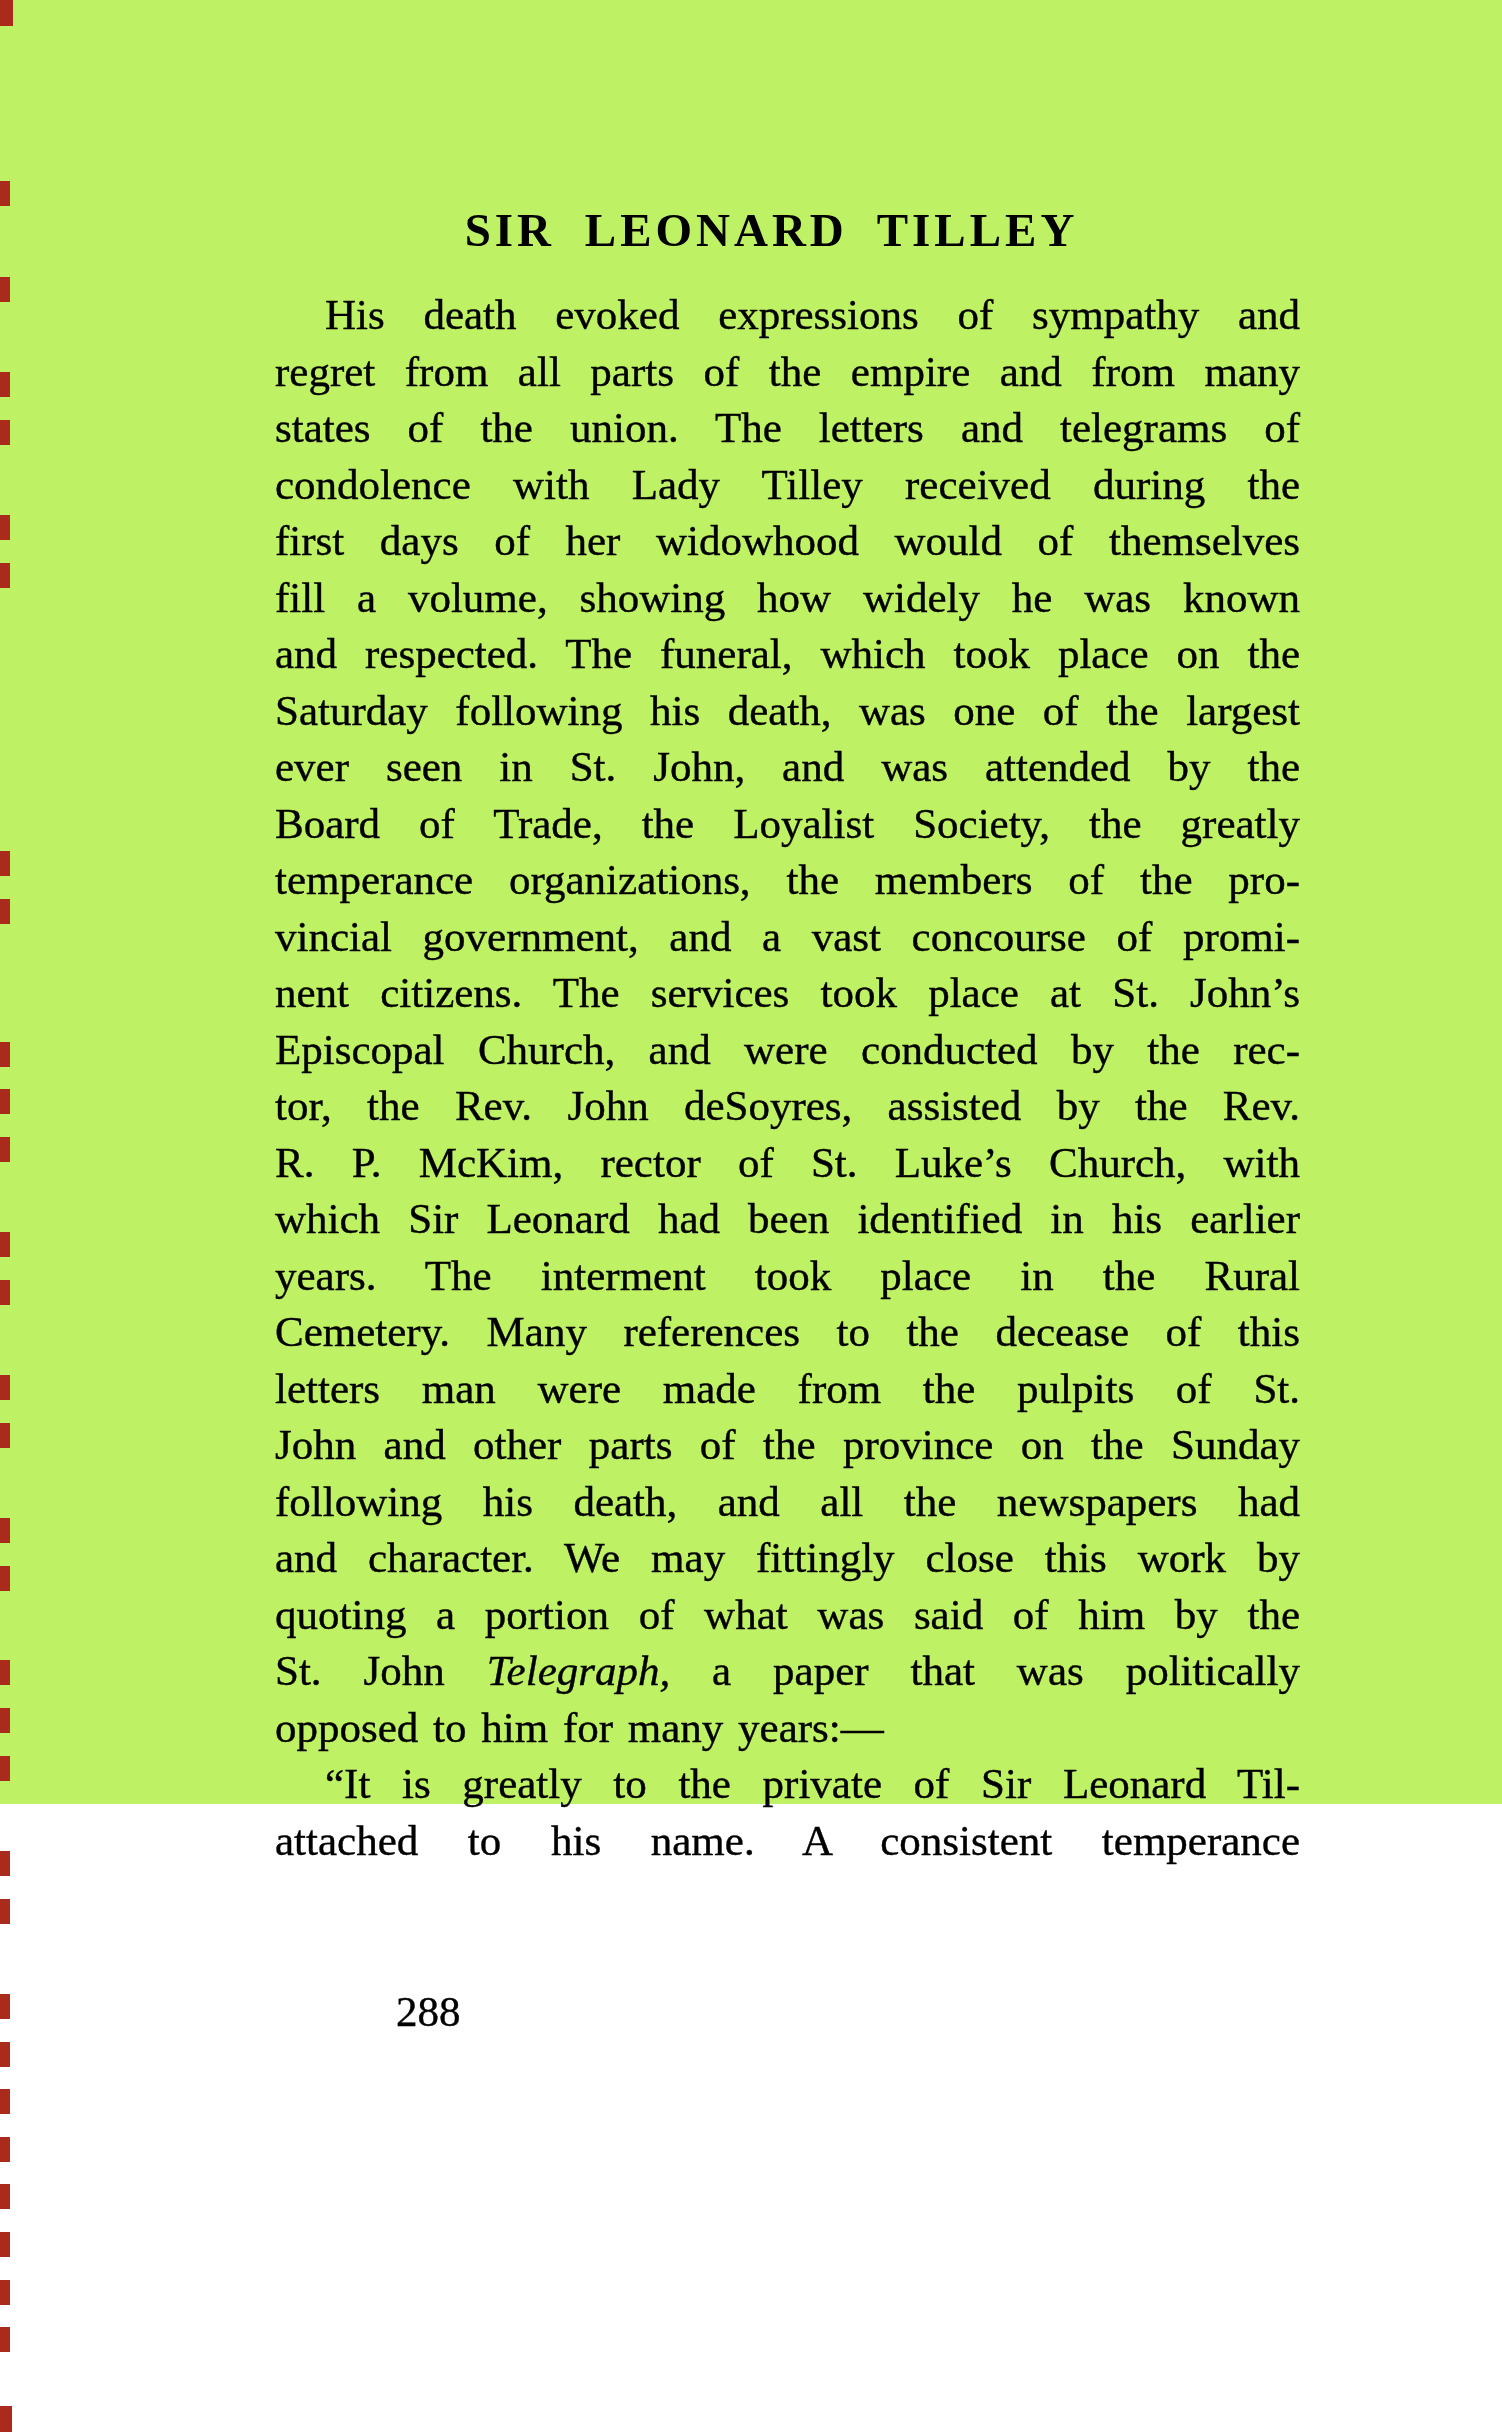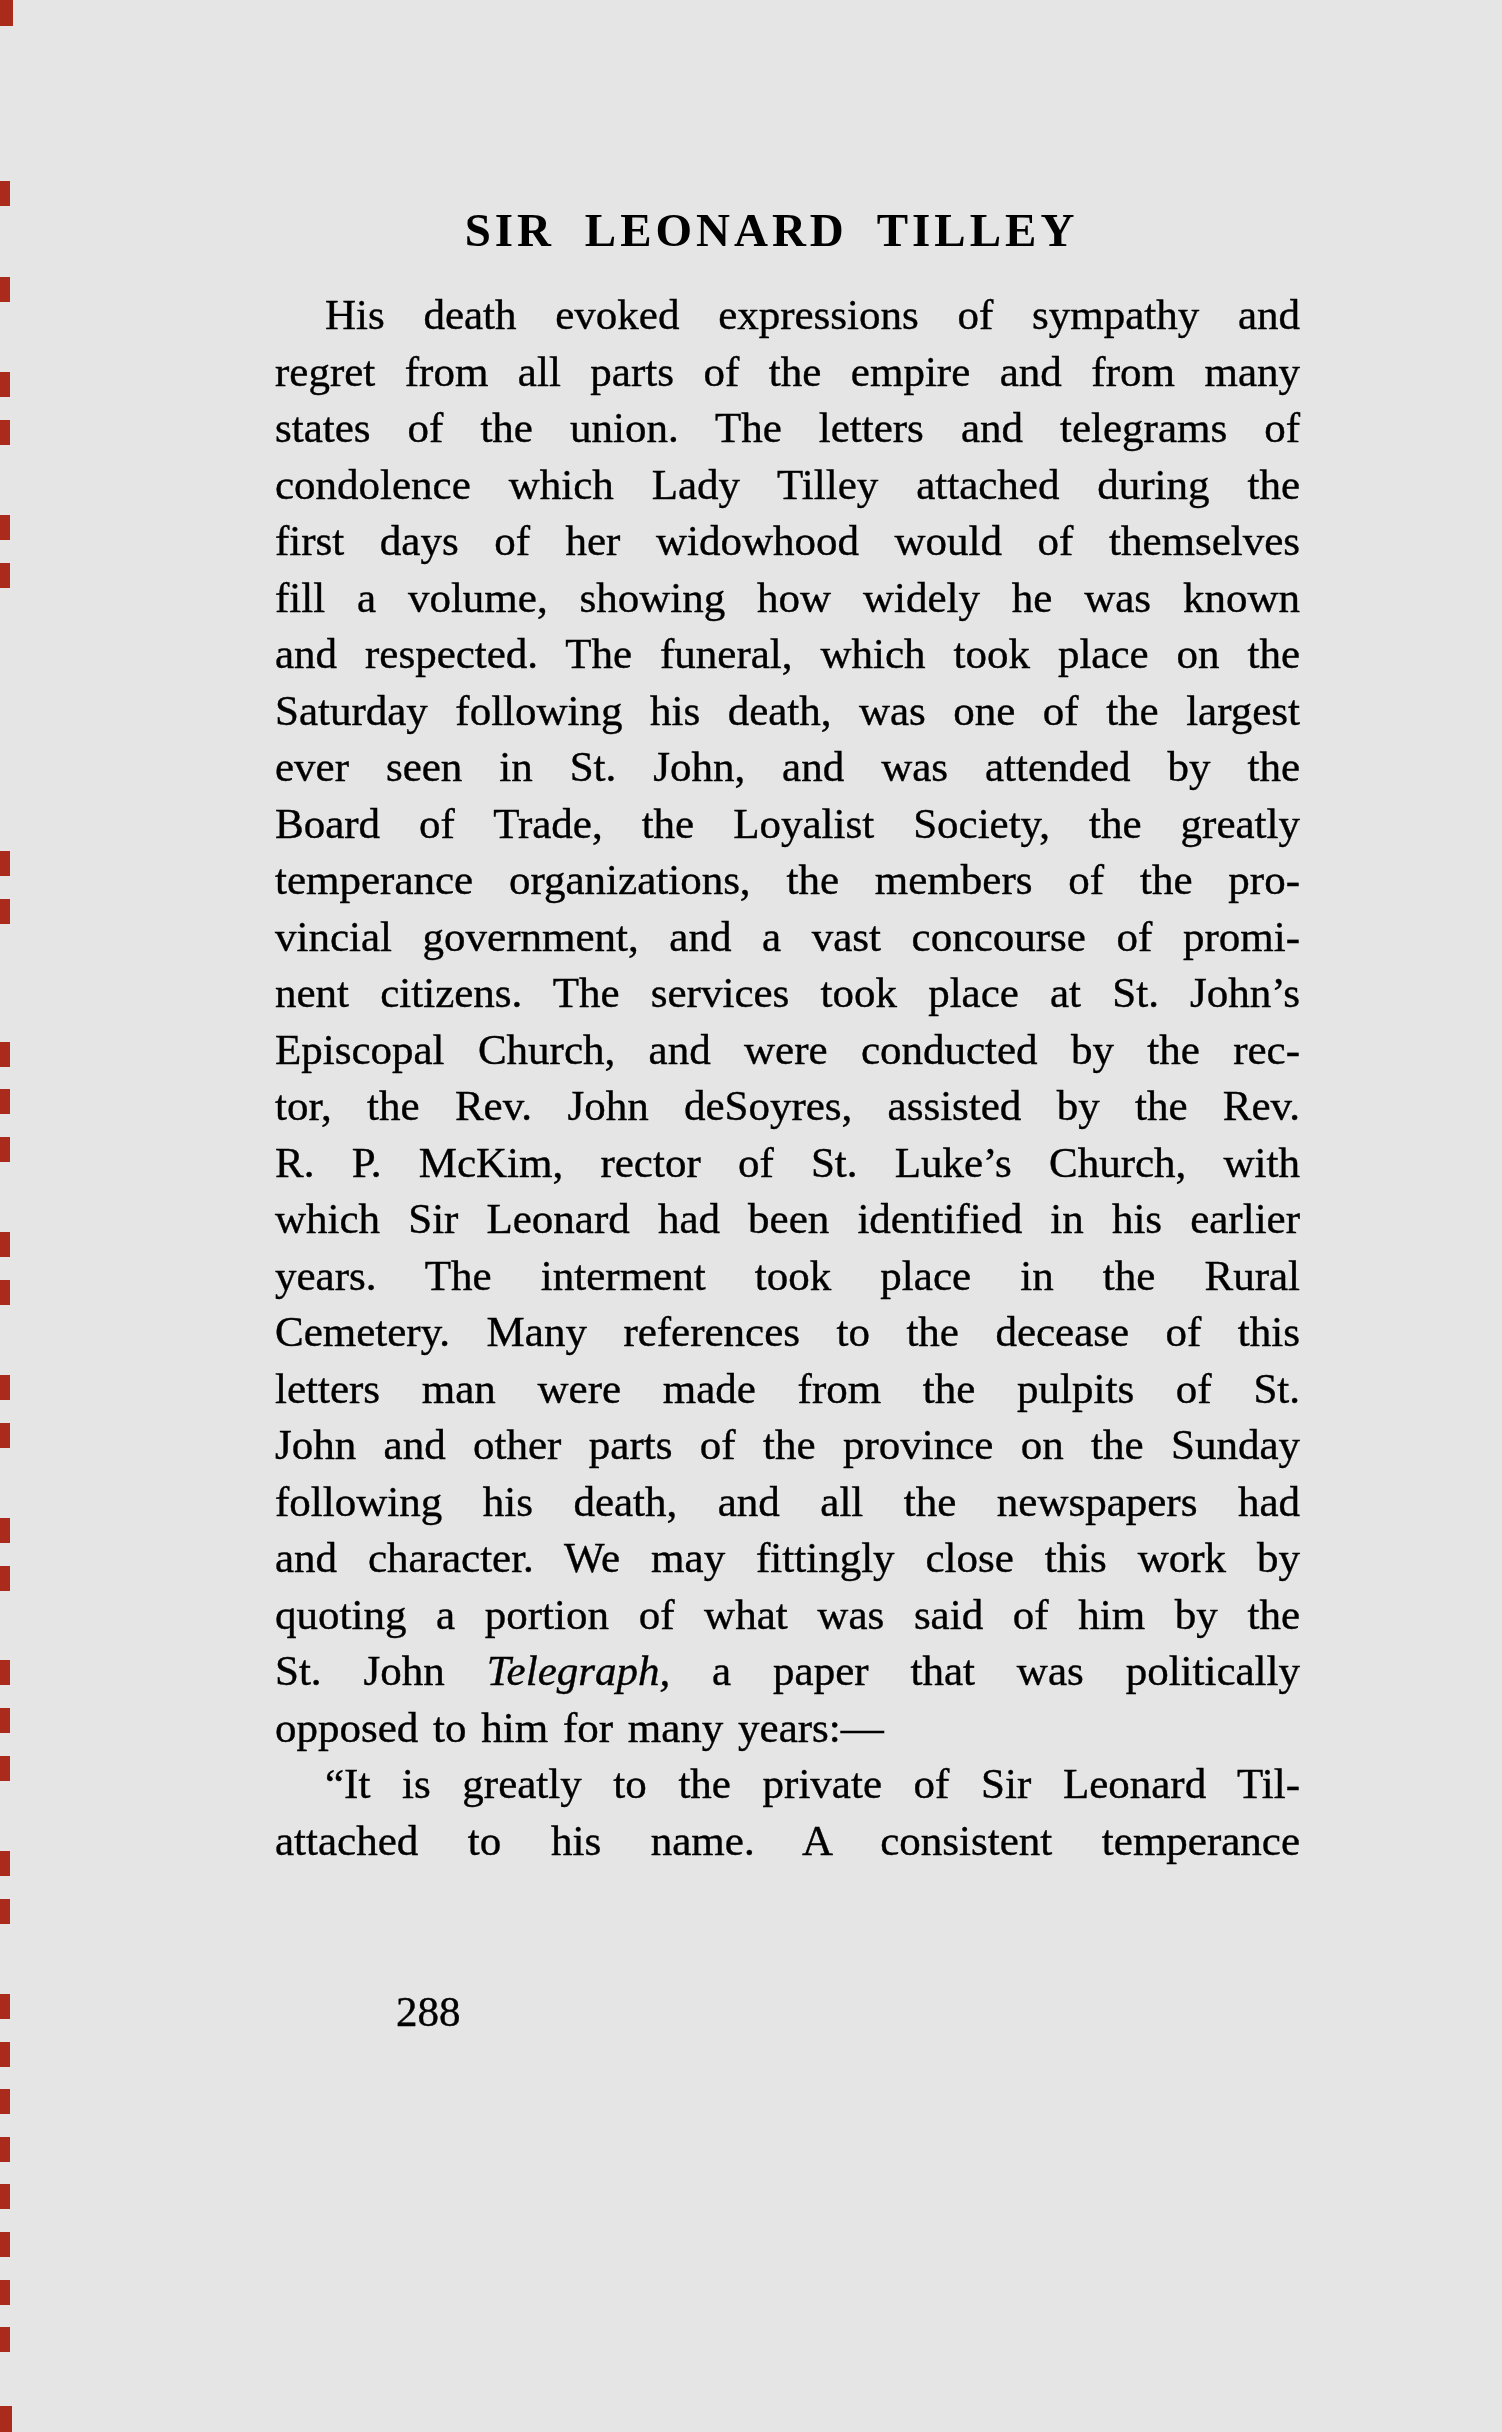--- a/index.html
+++ b/index.html
@@ -7,22 +7,22 @@
     width: 1502px;
     height: 2432px;
     background: #ffffff;
     font-family: "Liberation Serif", "DejaVu Serif", serif;
     color: #000000;
     overflow: hidden;
   }
   .page {
     position: relative;
     width: 1502px;
-    height: 2432px;
-    background: #e5e5e5;
+    height: 1804px;
+    background: #bef264;
   }
   .title {
     position: absolute;
     top: 202px;
     left: 243px;
     width: 1057px;
     margin: 0;
     text-align: center;
     font-size: 47px;
     line-height: 56px;
@@ -104,21 +104,21 @@
       <div class="edge-mark" style="top: 2232px; height: 25px; width: 10px; background: rgb(170, 42, 28);"></div>
       <div class="edge-mark" style="top: 2280px; height: 25px; width: 10px; background: rgb(170, 42, 28);"></div>
       <div class="edge-mark" style="top: 2327px; height: 25px; width: 10px; background: rgb(170, 42, 28);"></div>
       <div class="edge-mark" style="top: 2406px; height: 26px; width: 12px; background: rgb(170, 42, 28);"></div>
     </div>
   <h1 class="title">SIR LEONARD TILLEY</h1>
   <div class="body-text">
       <div class="line indent"><span>His death evoked expressions of sympathy and</span></div>
       <div class="line"><span>regret from all parts of the empire and from many</span></div>
       <div class="line"><span>states of the union. The letters and telegrams of</span></div>
-      <div class="line"><span>condolence which Lady Tilley attached during the</span></div>
+      <div class="line"><span>condolence with Lady Tilley received during the</span></div>
       <div class="line"><span>first days of her widowhood would of themselves</span></div>
       <div class="line"><span>fill a volume, showing how widely he was known</span></div>
       <div class="line"><span>and respected. The funeral, which took place on the</span></div>
       <div class="line"><span>Saturday following his death, was one of the largest</span></div>
       <div class="line"><span>ever seen in St. John, and was attended by the</span></div>
       <div class="line"><span>Board of Trade, the Loyalist Society, the greatly</span></div>
       <div class="line"><span>temperance organizations, the members of the pro-</span></div>
       <div class="line"><span>vincial government, and a vast concourse of promi-</span></div>
       <div class="line"><span>nent citizens. The services took place at St. John’s</span></div>
       <div class="line"><span>Episcopal Church, and were conducted by the rec-</span></div>

